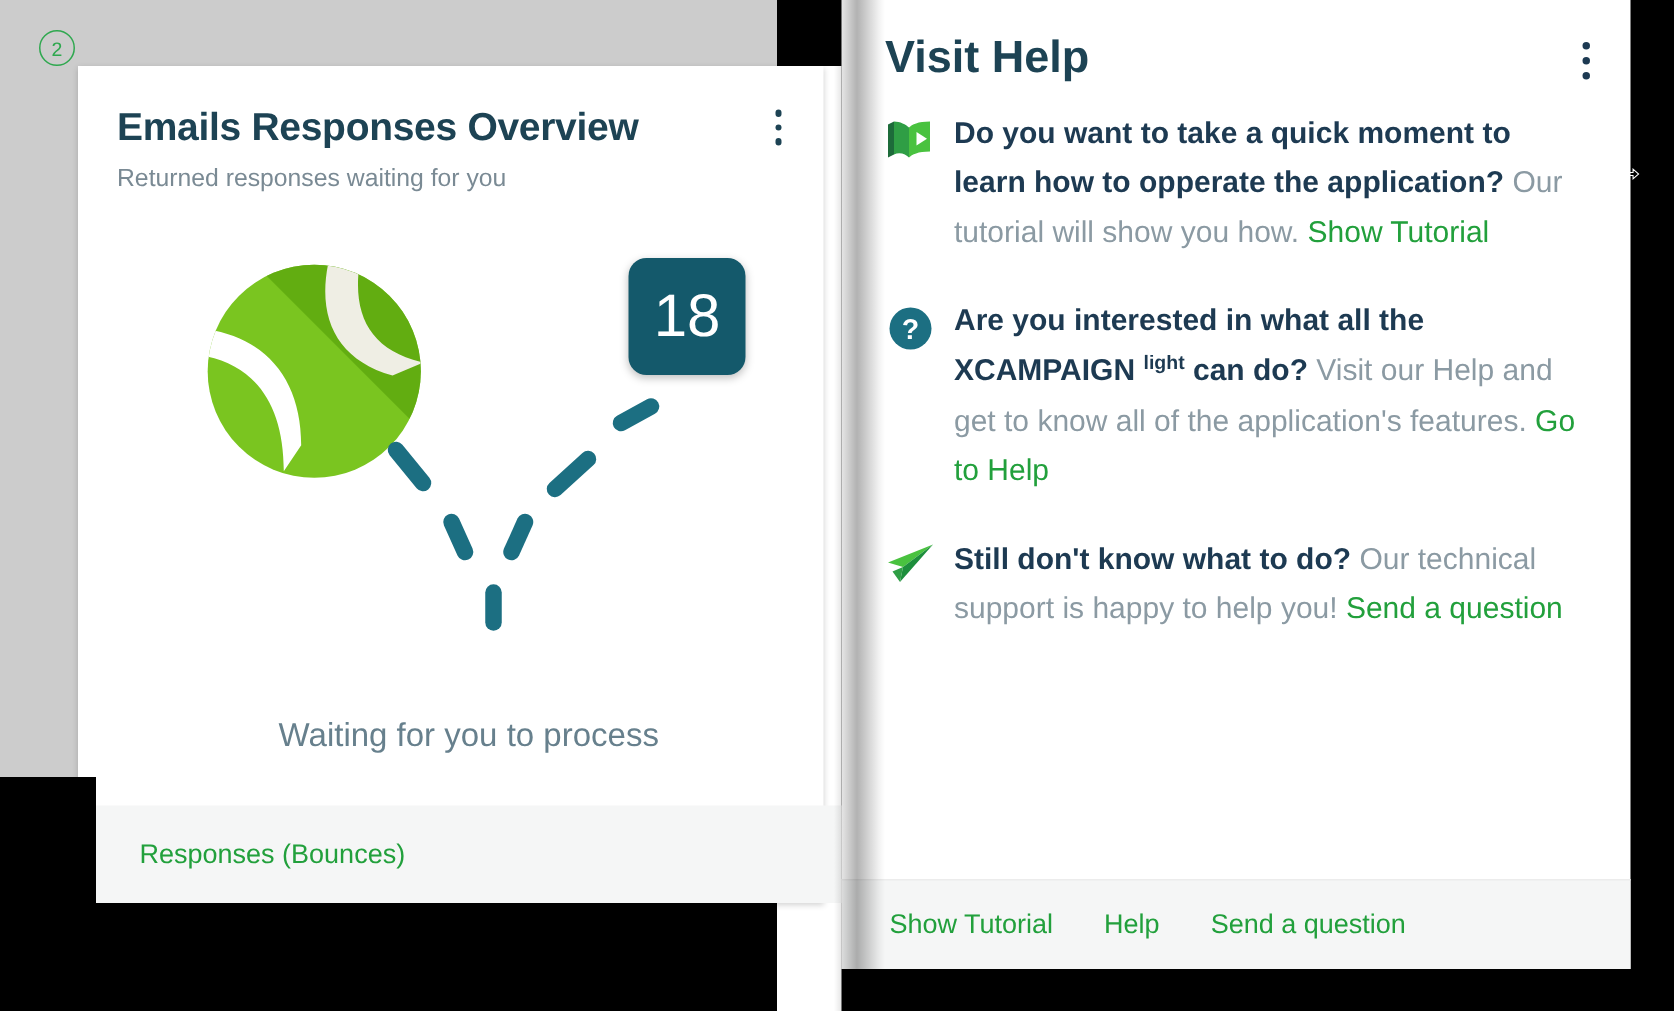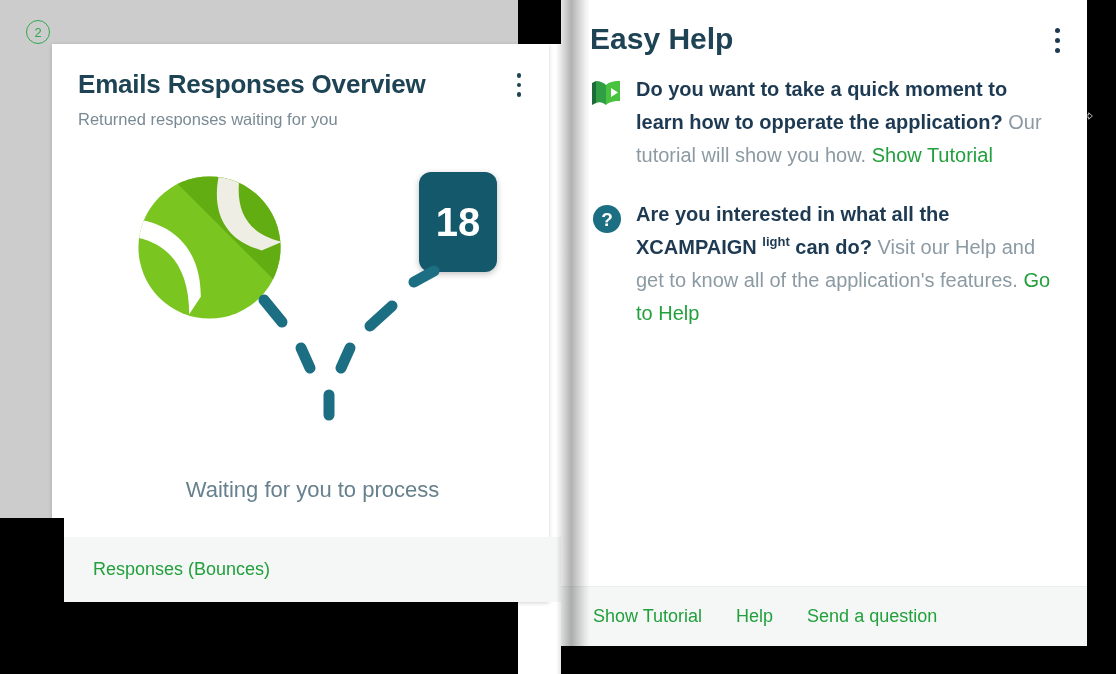--- a/index.html
+++ b/index.html
@@ -41,23 +41,23 @@
   #move-cursor{width:24px;height:24px;}
 
   
   #marker-2{position:absolute;left:26px;top:20px;}
   #marker-2 .circ-num{width:22px;height:22px;font-size:13px;}
 
   
   #illus{position:absolute;left:64px;top:160px;width:497px;height:280px;}
   #ball{position:absolute;left:73px;top:15px;width:145px;height:145px;}
   #count-badge{
-    position:absolute;left:355px;top:12px;width:78px;height:100px;border-radius:12px;
+    position:absolute;left:355px;top:12px;width:78px;height:78px;border-radius:12px;
     background:#14596b;color:#fff;display:flex;align-items:center;justify-content:center;
-    font-size:40px;font-weight:bold;box-shadow:0 2px 6px rgba(0,0,0,.25);
+    font-size:40px;font-weight:normal;box-shadow:0 2px 6px rgba(0,0,0,.25);
   }
   #bounce-path{position:absolute;left:180px;top:100px;width:300px;height:180px;}
 
   #waiting-text{
     position:absolute;left:64px;top:477px;width:497px;text-align:center;
     font-size:22px;color:#67808d;
   }
   #card-footer{
     position:absolute;left:64px;top:537px;width:497px;height:65px;background:#f5f6f6;
     display:flex;align-items:center;text-align:center;
@@ -164,21 +164,21 @@
 <div id="card-footer">
   <span id="footer-link">Responses (Bounces)</span>
 </div>
 
 <div id="white-plate-bottom"></div>
 
 <div id="right-shadow"></div>
 <div id="right-panel">
 
   <div id="panel-head">
-    <h1 id="panel-title">Easy Help</h1>
+    <h1 id="panel-title">Visit Help</h1>
     <div id="panel-kebab">
       <i></i>
       <i></i>
       <i></i>
     </div>
   </div>
 
   <div id="help-list">
 
     <div class="help-item">
@@ -196,20 +196,30 @@
     <div class="help-item">
       <svg class="help-icon" viewBox="0 0 34 34">
         <circle cx="17" cy="17" r="14" fill="#1c6f82"></circle>
         <text x="17" y="24" text-anchor="middle" font-size="19" font-weight="bold" font-family="Liberation Sans, sans-serif" fill="#ffffff">?</text>
       </svg>
       <div class="help-text">
         <span class="q">Are you interested in what all the XCAMPAIGN </span><span class="sup">light</span><span class="q"> can do?</span><span> Visit our Help and get to know all of the application's features. </span><span class="lnk">Go to Help</span>
       </div>
     </div>
 
+    <div class="help-item">
+      <svg class="help-icon" viewBox="0 0 34 34">
+        <polygon points="2,14 32,2 12,17" fill="#49c23f"></polygon>
+        <polygon points="32,2 12,17 10,27" fill="#1d8e3c"></polygon>
+        <polygon points="12,17 10,27 5,20" fill="#2f9e45"></polygon>
+      </svg>
+      <div class="help-text">
+        <span class="q">Still don't know what to do?</span><span> Our technical support is happy to help you! </span><span class="lnk">Send a question</span>
+      </div>
+    </div>
 
   </div>
 
   <div id="panel-footer">
     <span class="flink">Show Tutorial</span>
     <span class="flink">Help</span>
     <span class="flink">Send a question</span>
   </div>
 
 </div>

